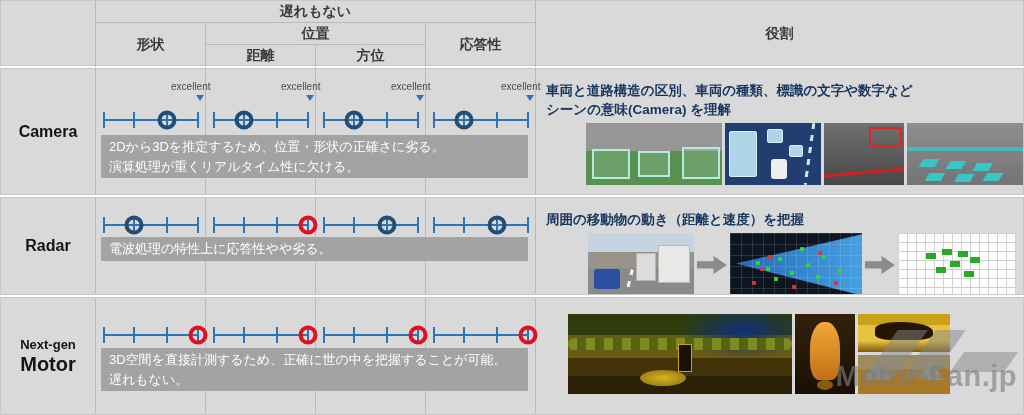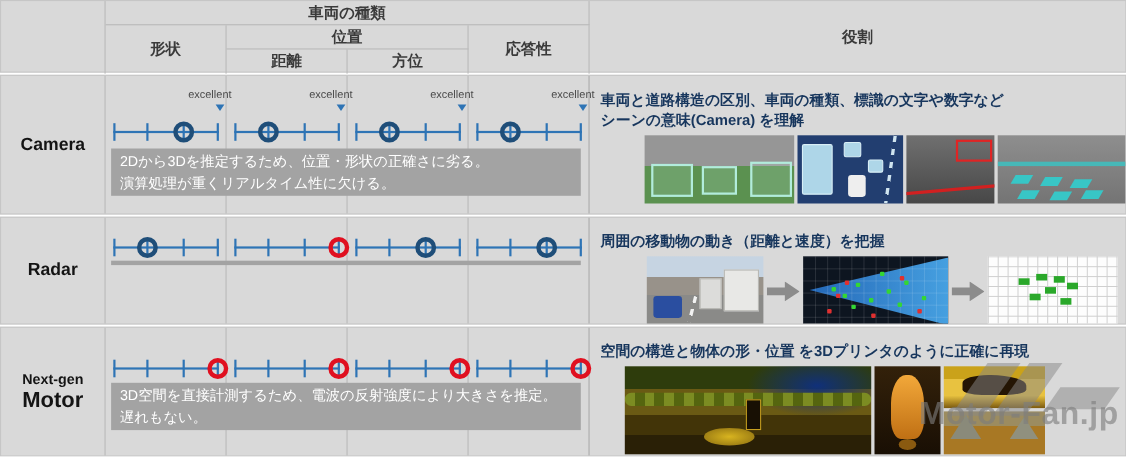--- a/index.html
+++ b/index.html
@@ -142,21 +142,21 @@
   .wmlogo{position:absolute;right:8px;bottom:36px;width:140px;height:48px;z-index:5;}
   .wmlogo i{position:absolute;top:0;height:100%;background:rgba(135,135,135,.5);transform:skewX(-35deg);display:block;}
 </style>
 </head>
 <body>
 
 <div class="table">
 
   <div class="hdr">
     <div class="hc h-corner"></div>
-    <div class="hc h-acc">車両の種類</div>
+    <div class="hc h-acc">遅れもない</div>
     <div class="hc h-shape">形状</div>
     <div class="hc h-pos">位置</div>
     <div class="hc h-dist">距離</div>
     <div class="hc h-bear">方位</div>
     <div class="hc h-resp">応答性</div>
     <div class="hc h-role">役割</div>
   </div>
 
   <div class="row r0">
     <div class="labelcell">Camera</div>
@@ -292,20 +292,21 @@
               <span class="line"></span>
               <span class="tick t1"></span>
               <span class="tick t2"></span>
               <span class="tick t3"></span>
               <span class="tick t4"></span>
               <span class="marker p3" style="border-color: rgb(31, 78, 121);"></span>
             </div>
           </div>
         </div>
       <div class="desc">
+        <div>電波処理の特性上に応答性やや劣る。</div>
       </div>
     </div>
     <div class="rolecell">
       <div class="roletext">
         <div>周囲の移動物の動き（距離と速度）を把握</div>
       </div>
       <div class="imgs">
         <div class="img rad1">
           <i class="bluecar"></i>
           <i class="truck1"></i>
@@ -373,28 +374,25 @@
               <span class="line"></span>
               <span class="tick t1"></span>
               <span class="tick t2"></span>
               <span class="tick t3"></span>
               <span class="tick t4"></span>
               <span class="marker p4" style="border-color: rgb(224, 16, 32);"></span>
             </div>
           </div>
         </div>
       <div class="desc">
-        <div>3D空間を直接計測するため、電波の反射強度により大きさを推定。</div>
+        <div>3D空間を直接計測するため、正確に世の中を把握することが可能。</div>
         <div>遅れもない。</div>
       </div>
     </div>
     <div class="rolecell">
-      <div class="roletext">
-        <div>空間の構造と物体の形・位置 を3Dプリンタのように正確に再現</div>
-      </div>
       <div class="imgs">
         <div class="img lid1">
           <i class="pole"></i>
         </div>
         <div class="img lid2"></div>
         <div class="stack">
           <div class="lid3"></div>
           <div class="lid4">
             <i class="ycar"></i>
           </div>

